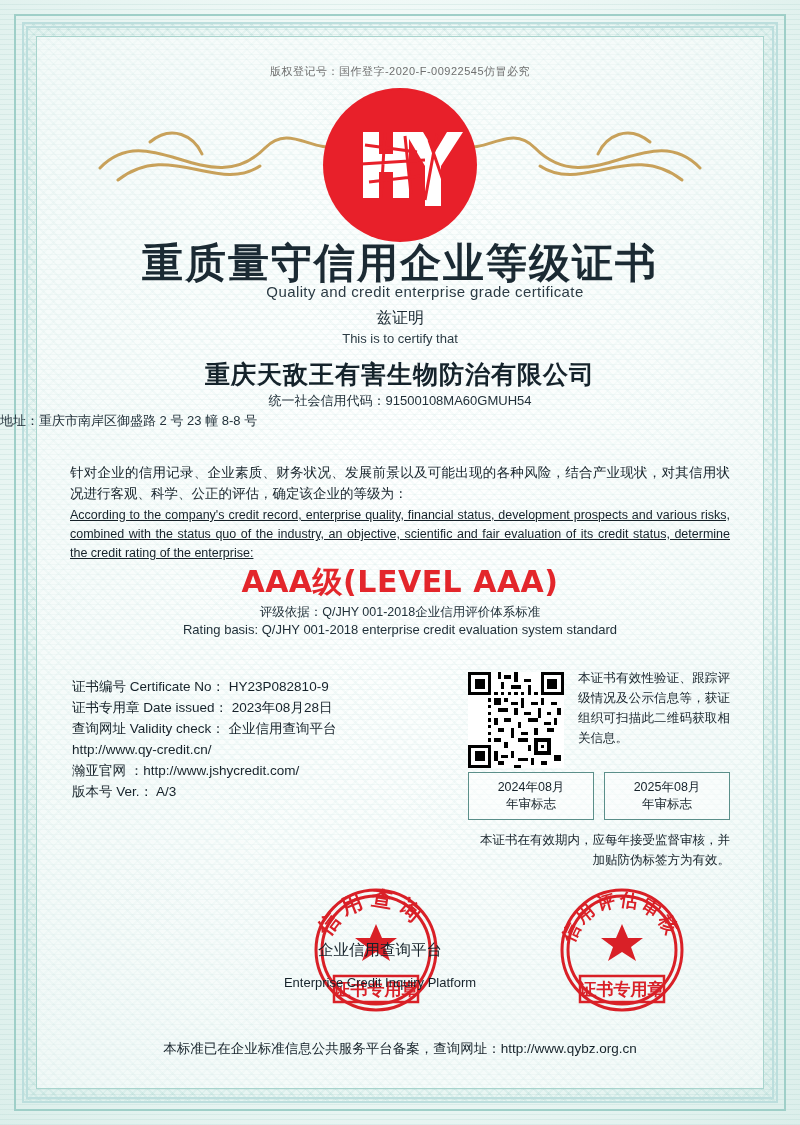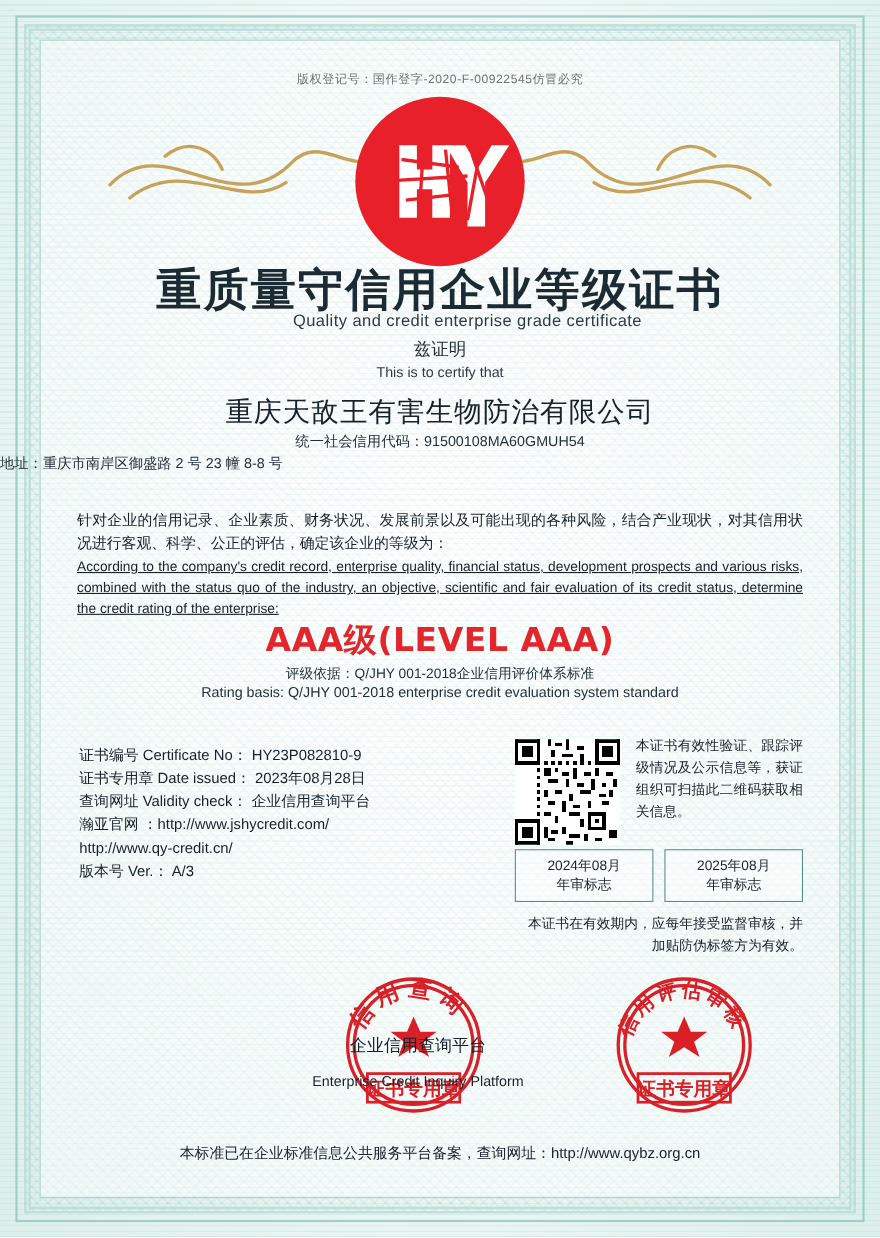--- a/index.html
+++ b/index.html
@@ -81,21 +81,21 @@
   .certify-cn{
     position:absolute;top:308px;width:100%;text-align:center;
     font-size:16px;color:#1b2a33;
   }
   .certify-en{
     position:absolute;top:331px;width:100%;text-align:center;
     font-size:13px;color:#2b3b44;
   }
   .company{
     position:absolute;top:358px;width:100%;text-align:center;
-    font-size:25px;font-weight:normal;color:#15232b;letter-spacing:1px;
+    font-size:25px;font-weight:bold;color:#15232b;letter-spacing:1px;
     font-family:"DejaVu Sans", sans-serif;
   }
   .credit-code{
     position:absolute;top:392px;width:100%;text-align:center;
     font-size:13px;color:#22313a;
   }
   .addr{
     position:absolute;top:412px;width:100%;text-align:left;
     font-size:13px;color:#22313a;
   }
@@ -247,25 +247,25 @@
         <span class="lbl-cn">证书专用章</span>
         <span class="lbl-en">Date issued：</span>
         <span class="val">2023年08月28日</span>
       </div>
       <div class="row">
         <span class="lbl-cn">查询网址</span>
         <span class="lbl-en">Validity check：</span>
         <span class="val">企业信用查询平台</span>
       </div>
       <div class="row">
+        <span class="val">http://www.qy-credit.cn/</span>
+      </div>
+      <div class="row">
         <span class="lbl-cn">瀚亚官网</span>
         <span class="lbl-en">：http://www.jshycredit.com/</span>
-      </div>
-      <div class="row">
-        <span class="val">http://www.qy-credit.cn/</span>
       </div>
       <div class="row">
         <span class="lbl-cn">版本号</span>
         <span class="lbl-en">Ver.：</span>
         <span class="val">A/3</span>
       </div>
     </div>
 
     <div class="qr">
       <svg width="96" height="96" viewBox="0 0 29 29" shape-rendering="crispEdges">

